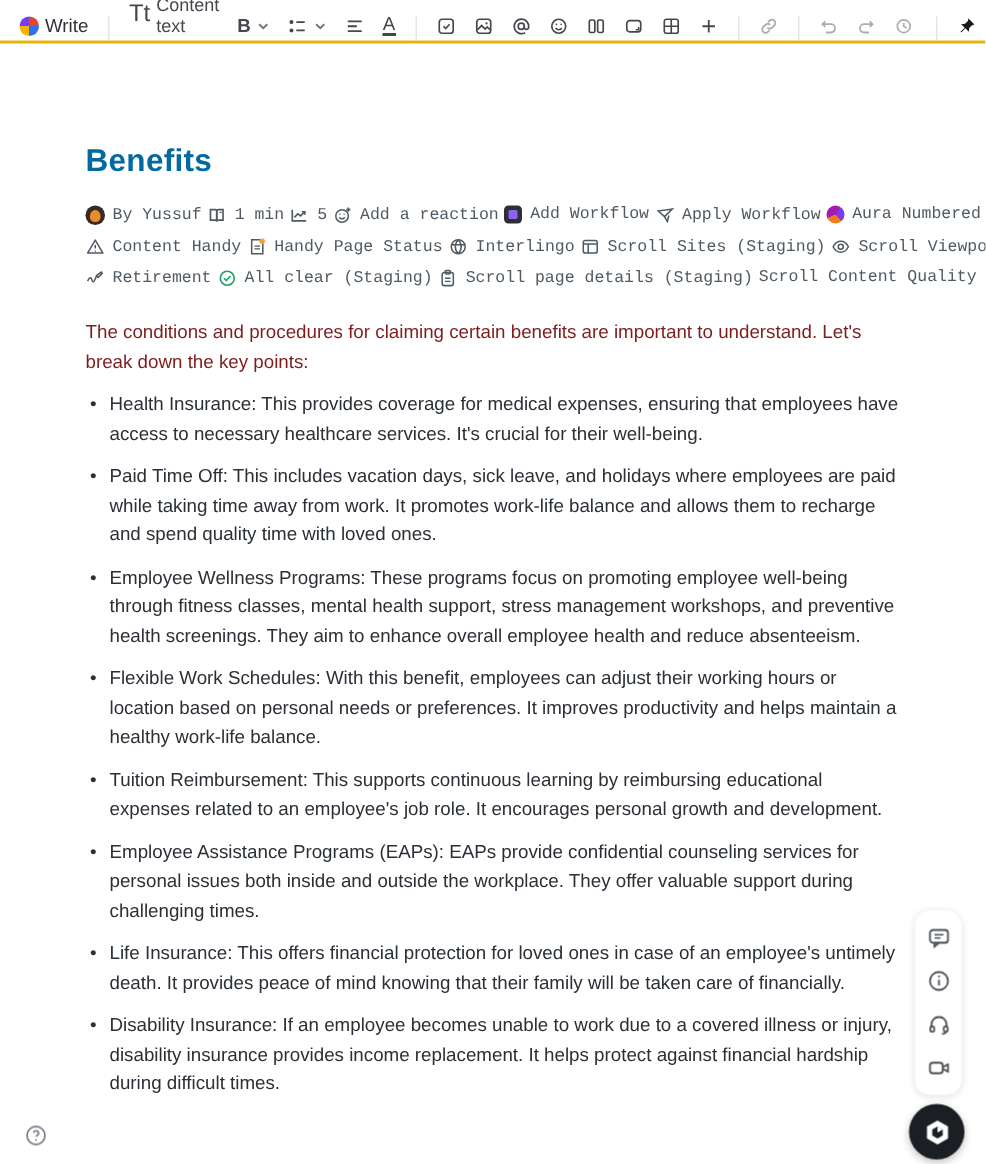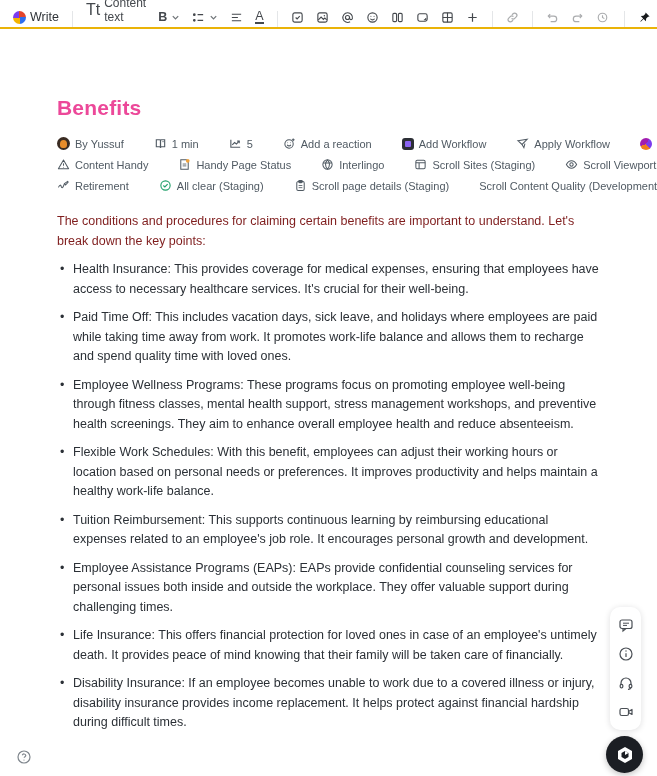--- a/index.html
+++ b/index.html
@@ -18,24 +18,24 @@
   .write-label { font-size:12.5px; color:#2f3338; font-weight:400; }
   .tt-glyph { font-size:16px; color:#44484d; }
   .bold-glyph { font-weight:700; font-size:12.5px; }
   .colorA { font-size:12.5px; border-bottom:2px solid #44484d; line-height:12px; }
   .muted svg { opacity:.45; }
   .spacer { flex:1; }
   .pin-btn svg { opacity:1; }
 
   
   .doc { padding:48px 57px 0 57px; }
-  .doc-title { font-size:21px; font-weight:700; color:#ec4899; letter-spacing:.2px; margin-top:19px; }
+  .doc-title { font-size:21px; font-weight:700; color:#0369a1; letter-spacing:.2px; margin-top:19px; }
 
   .meta { margin-top:17px; display:flex; flex-direction:column; gap:8px; }
-  .meta-row { display:flex; align-items:flex-end; gap:30px; flex-wrap:nowrap; }
+  .meta-row { display:flex; align-items:flex-start; gap:4px; flex-wrap:nowrap;font-family:Liberation Mono, monospace; }
   .badge { display:flex; align-items:center; gap:5px; font-size:11px; color:#505a63; cursor:pointer; white-space:nowrap; }
   .badge svg { display:block; flex:none; }
   .avatar { width:13px; height:13px; border-radius:50%; background:#3a2b22; position:relative; overflow:hidden; }
   .avatar::after { content:""; position:absolute; left:3px; top:3px; width:7px; height:8px;
     border-radius:50% 50% 40% 40%; background:#e88c2a; }
   .wf-icon { width:12px; height:12px; border-radius:3px; background:#2c2f36; position:relative; }
   .wf-icon::after { content:""; position:absolute; left:3px; top:3px; width:6px; height:6px;
     border-radius:1px; background:#8a63f2; }
   .aura-icon { width:12px; height:12px; border-radius:50%;
     background:conic-gradient(from 140deg,#f07c1f 0 30%, #a21caf 30% 70%, #7c3aed 70% 100%); }

